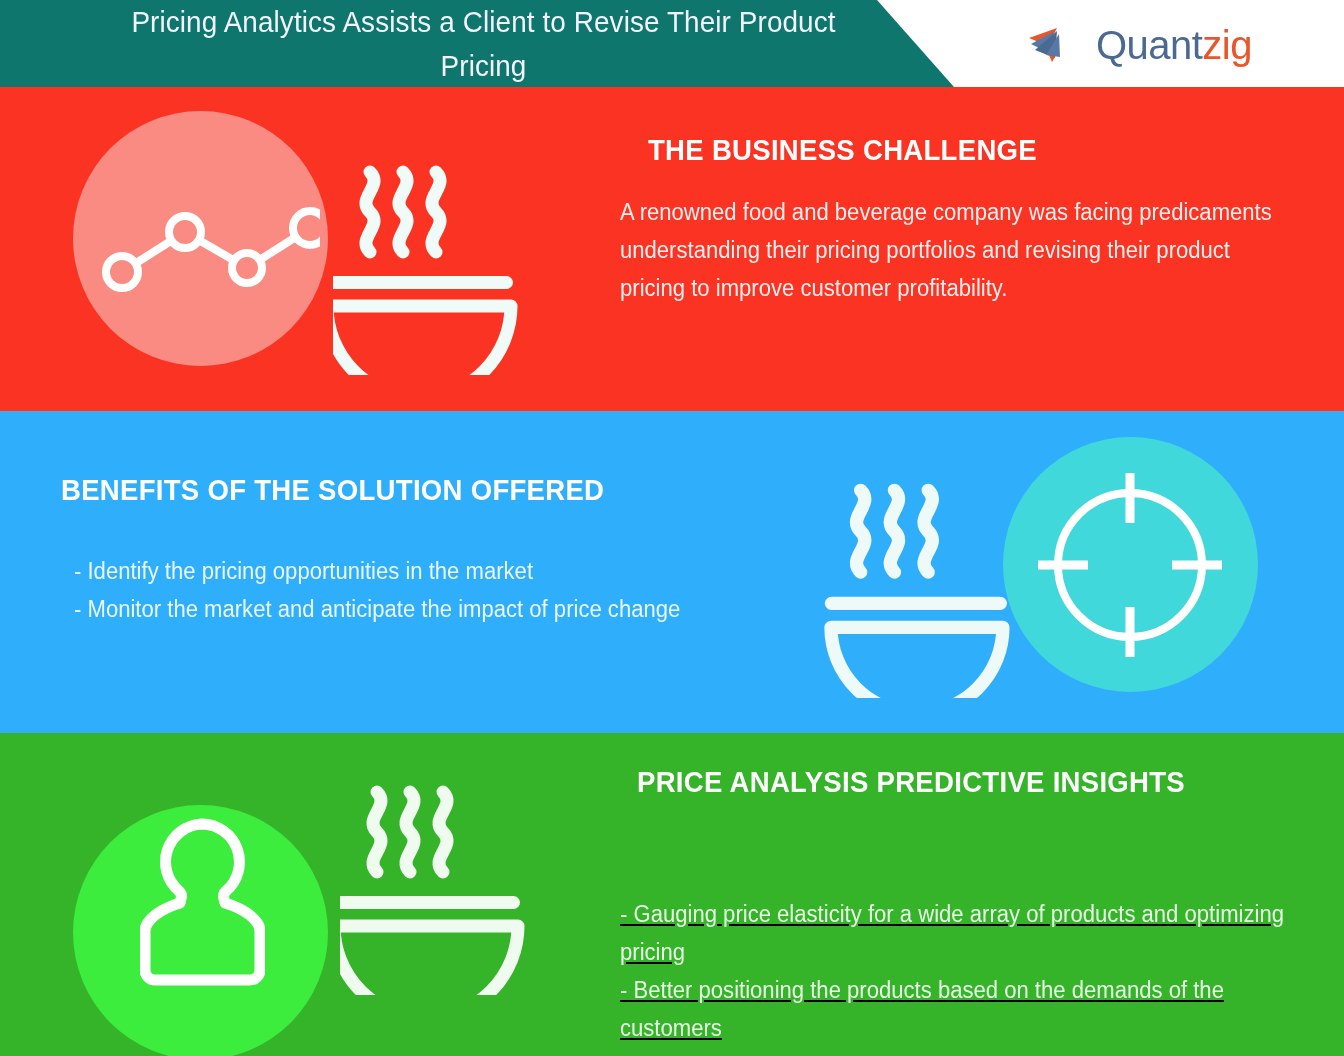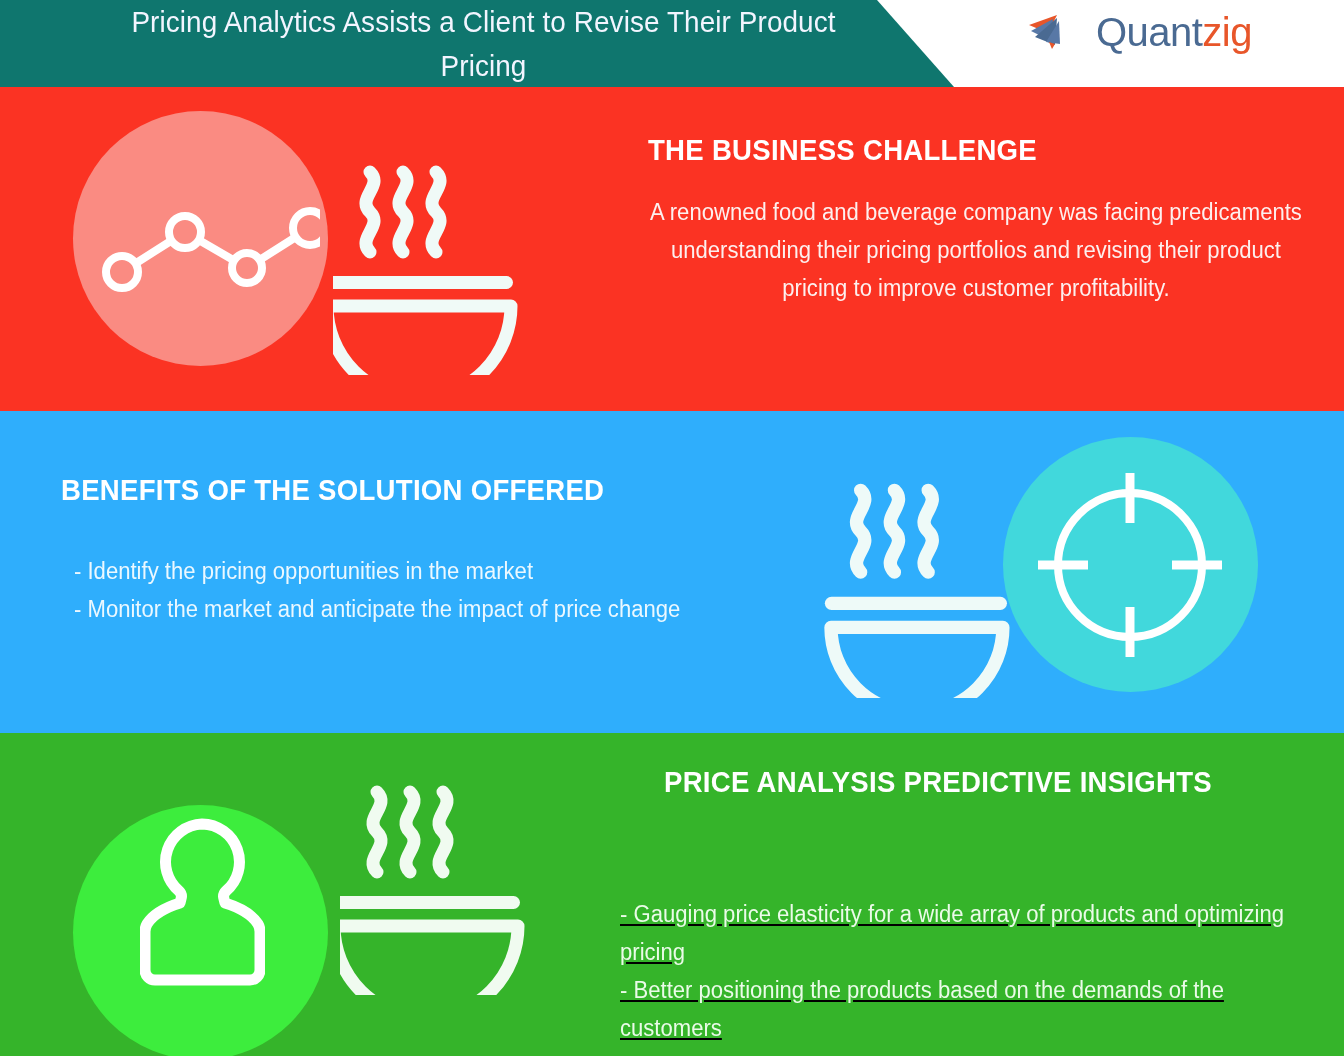--- a/index.html
+++ b/index.html
@@ -29,21 +29,21 @@
     font-weight:300;
     letter-spacing:0.1px;
     line-height:44px;
     text-align:center;
     width:830px;
     padding-left:14px;
     transform:scaleX(0.93);
     transform-origin:center;
   }
   .logo {
-    position:absolute; right:92px; top:11px;
+    position:absolute; right:92px; top:24px;
     display:flex; align-items:center; gap:23px;
   }
   .logo-mark { width:46px; height:42px; display:block; }
   .logo-text {
     font-size:40px; font-weight:400; letter-spacing:-0.5px;
     line-height:42px;
   }
   .logo-text .q { color:#4a6a92; }
   .logo-text .z { color:#e8562a; }
 
@@ -77,28 +77,28 @@
     font-size:23px;
     line-height:38px;
     transform:scaleX(0.96);
     transform-origin:left top;
   }
   .sec-body.blue  { color:#ebf8ff; }
   .sec-body.green { color:#eafbe8; }
 
   
   .challenge-head { left:648px; top:133px; }
-  .challenge-body { left:640px; top:193px; width:700px;text-align:center; }
+  .challenge-body { left:620px; top:193px; width:700px; }
 
   
   .benefits-head { left:61px; top:473px; }
   .benefits-body { left:74px; top:552px; width:680px; }
 
   
-  .insights-head { left:664px; top:765px; }
+  .insights-head { left:637px; top:765px; }
   .insights-body { left:620px; top:895px; width:700px;text-decoration:underline; }
 
   .bullet-line { display:block; }
 </style>
 </head>
 <body>
 
 <div id="page">
 
   <div class="header-white"></div>

